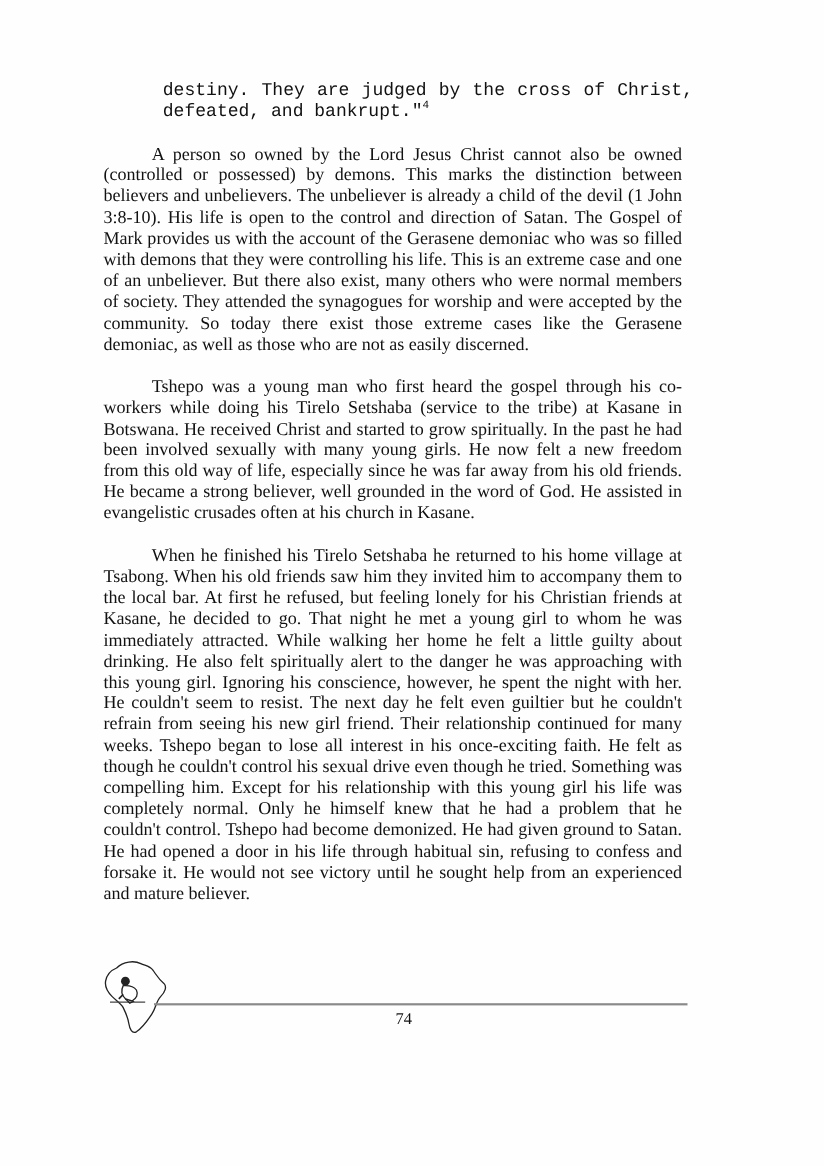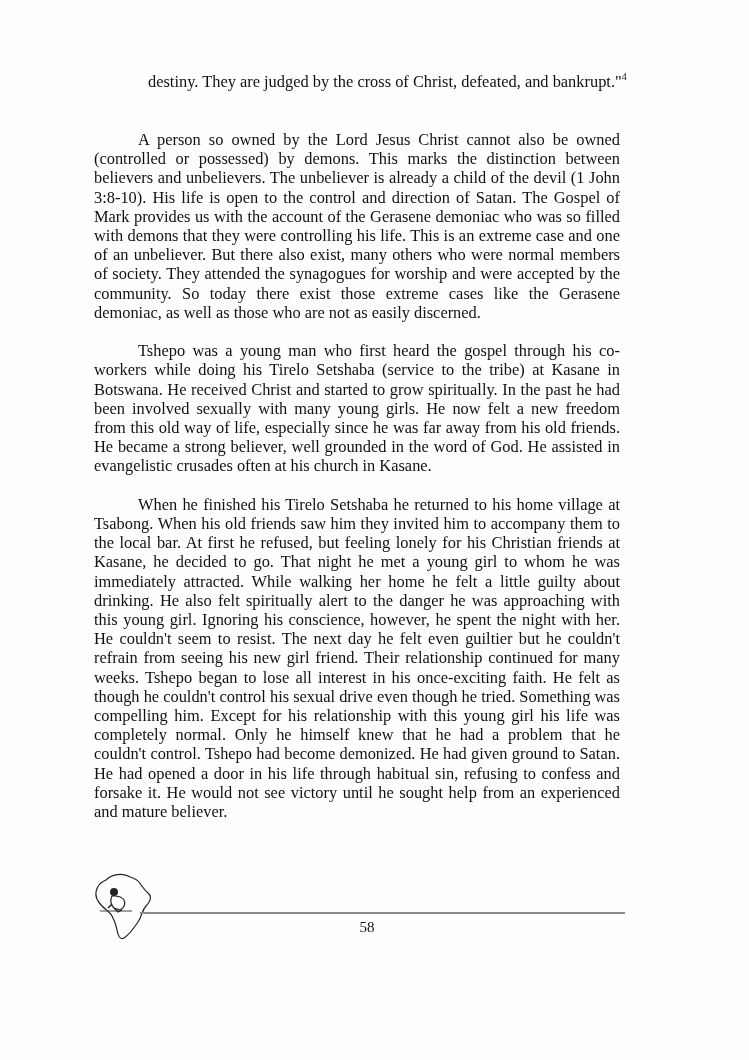--- a/index.html
+++ b/index.html
@@ -33,21 +33,21 @@
     }
     .quote-block {
       left: 148px;
       width: 482px;
       top: 72px;
     }
     .para {
       margin: 0 0 19.2px 0;
       text-indent: 44px;
     }
-    .para.no-indent { text-indent: 0; }
+    .para.no-indent { text-indent: 0; font-family: Liberation Mono, monospace; }
     sup {
       font-size: 10px;
       vertical-align: 7px;
       line-height: 0;
     }
     .body-block {
       top: 130px;
     }
     .footer-rule {
       position: absolute;
@@ -95,15 +95,15 @@
       <circle cx="22" cy="22" r="4" fill="#222"></circle>
       <path d="M20 26 C18 30, 18 34, 22 38 L28 40 C32 38, 34 34, 32 30 C30 27, 26 26, 22 26 Z" fill="none" stroke="#222" stroke-width="1.2"></path>
       <path d="M20 34 L16 38" stroke="#222" stroke-width="1.5"></path>
       <path d="M8 41 L40 41" stroke="#444" stroke-width="1"></path>
       <path d="M22 38 L26 42 L30 40" fill="none" stroke="#222" stroke-width="1.2"></path>
     </svg>
   </div>
 
   <div class="footer-rule"></div>
 
-  <div class="page-number">58</div>
+  <div class="page-number">74</div>
 
 </div>
 
 </body></html>

